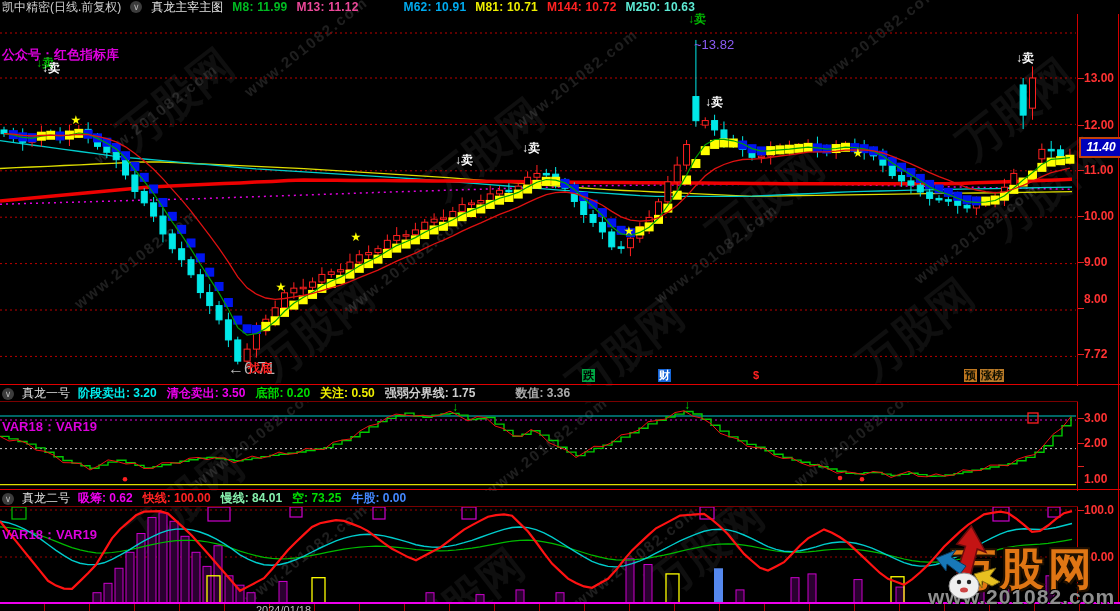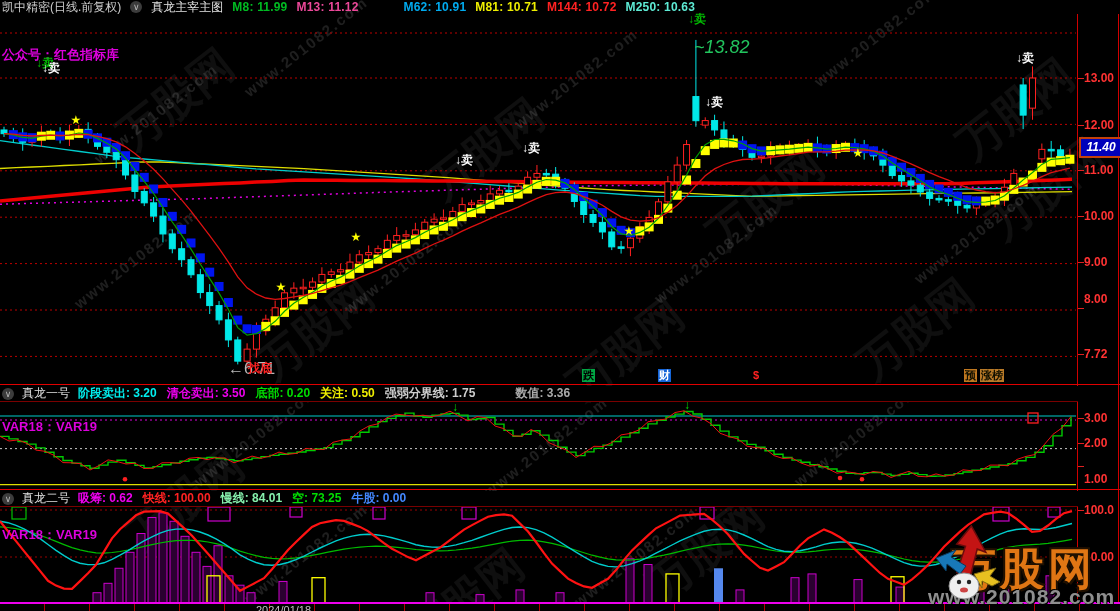--- a/index.html
+++ b/index.html
@@ -505,21 +505,21 @@
       <rect x="700" y="493" width="14" height="12" fill="none" stroke="#cc00cc" stroke-width="1.2"></rect>
       <rect x="993" y="493" width="16" height="14" fill="none" stroke="#cc00cc" stroke-width="1.2"></rect>
       <rect x="1048" y="493" width="12" height="10" fill="none" stroke="#cc00cc" stroke-width="1.2"></rect>
       <rect x="714" y="554.28" width="9" height="35.72000000000003" fill="#5588ee"></rect>
       <polyline points="0,512.9 8,513.5 16,514.7 24,516.4 32,518.5 40,521.2 48,524.2 56,527.4 64,530.6 72,533.6 80,535.9 88,537.7 96,538.8 104,539.1 112,538.5 120,537.5 128,536.0 136,534.3 144,532.4 152,530.7 160,529.0 168,527.6 176,526.7 184,526.3 192,526.3 200,526.9 208,528.0 216,529.6 224,531.7 232,534.2 240,537.1 248,539.5 256,541.6 264,543.3 272,544.4 280,544.8 288,544.6 296,543.9 304,542.9 312,541.4 320,539.8 328,538.2 336,536.6 344,535.2 352,534.0 360,533.1 368,532.5 376,532.2 384,532.4 392,532.9 400,533.6 408,534.5 416,535.5 424,536.2 432,536.7 440,536.8 448,536.6 456,536.0 464,535.2 472,534.1 480,532.8 488,531.3 496,529.8 504,528.4 512,527.1 520,526.4 528,526.2 536,526.7 544,527.8 552,529.4 560,531.4 568,533.7 576,536.2 584,538.7 592,541.2 600,543.2 608,544.8 616,545.8 624,546.2 632,545.9 640,545.2 648,544.1 656,542.7 664,541.1 672,539.3 680,537.4 688,535.5 696,533.8 704,532.1 712,530.8 720,530.1 728,529.8 736,530.2 744,531.1 752,532.4 760,534.0 768,535.7 776,537.0 784,538.0 792,538.5 800,538.4 808,537.9 816,537.2 824,536.2 832,535.5 840,535.1 848,535.1 856,535.5 864,536.3 872,537.6 880,539.2 888,541.1 896,543.0 904,545.0 912,546.6 920,547.6 928,548.2 936,548.1 944,547.6 952,546.5 960,545.1 968,543.4 976,541.5 984,539.4 992,537.3 1000,535.2 1008,533.4 1016,532.0 1024,531.1 1032,530.6 1040,530.1 1048,529.4 1056,528.2 1064,526.8 1072,525.4" fill="none" stroke="#00bb00" stroke-width="1.2"></polyline>
       <polyline points="0,507.3 8,508.7 16,511.3 24,514.9 32,519.4 40,524.6 48,530.5 56,536.3 64,541.6 72,546.3 80,549.2 88,550.6 96,550.6 104,548.8 112,545.4 120,541.2 128,536.6 136,531.6 144,526.9 152,522.8 160,519.2 168,516.4 176,515.1 184,515.0 192,515.9 200,518.0 208,521.0 216,524.9 224,529.6 232,534.9 240,540.8 248,545.2 256,548.5 264,550.7 272,551.3 280,550.5 288,548.5 296,545.6 304,542.1 312,538.0 320,534.0 328,530.3 336,526.9 344,524.1 352,522.1 360,520.8 368,520.3 376,520.7 384,521.9 392,523.7 400,525.8 408,528.2 416,530.7 424,532.3 432,533.1 440,533.2 448,532.4 456,530.9 464,528.7 472,526.3 480,523.5 488,520.6 496,517.9 504,515.4 512,513.5 520,513.0 528,513.6 536,515.6 544,518.9 552,523.2 560,528.0 568,533.1 576,538.1 584,542.9 592,547.3 600,550.3 608,552.4 616,552.9 624,551.9 632,549.7 640,546.8 648,543.3 656,539.2 664,535.1 672,531.0 680,526.9 688,523.3 696,520.1 704,517.3 712,515.6 720,515.2 728,515.9 736,517.9 744,521.0 752,524.6 760,528.7 768,532.6 776,535.4 784,537.2 792,537.6 800,536.7 808,535.0 816,532.9 824,530.4 832,528.8 840,528.0 848,528.1 856,529.3 864,531.4 872,534.2 880,537.6 888,541.4 896,545.1 904,548.7 912,551.0 920,552.1 928,551.9 936,550.5 944,548.0 952,544.8 960,541.0 968,536.8 976,532.5 984,528.0 992,523.9 1000,520.2 1008,517.2 1016,515.5 1024,514.8 1032,515.2 1040,515.5 1048,514.9 1056,513.5 1064,511.5 1072,509.5" fill="none" stroke="#00cccc" stroke-width="1.4"></polyline>
       <polyline points="0,507.3 8,517.2 16,527.1 24,537.1 32,547.0 40,556.9 48,566.8 56,571.6 64,574.6 72,574.9 80,567.1 88,559.2 96,550.8 104,537.6 112,524.4 120,515.2 128,508.3 136,501.3 144,497.7 152,497.4 160,497.1 168,499.6 176,506.9 184,514.1 192,521.8 200,530.8 208,539.8 216,548.9 224,558.2 232,567.5 240,576.8 248,572.6 256,568.4 264,564.2 272,555.3 280,545.6 288,536.0 296,528.0 304,520.4 312,512.9 320,509.2 328,507.7 336,506.2 344,506.9 352,509.9 360,512.9 368,517.1 376,523.1 384,529.1 392,534.7 400,538.9 408,543.1 416,546.2 424,542.0 432,537.8 440,533.6 448,527.6 456,521.6 464,515.6 472,511.1 480,506.9 488,502.7 496,501.1 504,500.3 512,501.7 520,509.6 528,517.5 536,528.0 544,539.2 552,549.6 560,557.1 568,564.6 576,569.0 584,572.4 592,573.8 600,569.3 608,564.8 616,556.1 624,545.9 632,536.4 640,528.9 648,521.4 656,514.3 664,510.1 672,505.9 680,501.6 688,501.0 696,500.4 704,499.8 712,505.7 720,512.5 728,520.3 736,530.1 744,539.9 752,547.0 760,553.8 768,556.5 776,552.4 784,548.2 792,540.1 800,531.5 808,524.4 816,519.9 824,515.4 832,518.7 840,523.3 848,528.9 856,536.4 864,543.9 872,551.5 880,559.0 888,564.8 896,567.8 904,570.8 912,565.3 920,558.5 928,550.9 936,541.9 944,532.8 952,525.1 960,517.6 968,510.9 976,505.7 984,500.4 992,498.8 1000,497.6 1008,499.0 1016,504.5 1024,510.8 1032,517.8 1040,517.0 1048,511.5 1056,504.9 1064,499.2 1072,497.1" fill="none" stroke="#ff1212" stroke-width="2.2"></polyline>
     </svg>
 
   <div class="abs ovl" style="left:2px;top:46px;font-size:13px;font-weight:bold;color:#dd00dd;">公众号：红色指标库</div>
-  <div class="abs ovl" style="left:694px;top:37px;font-size:18px;color:#22c55e;font-style:italic;">~13.82</div>
+  <div class="abs ovl" style="left:694px;top:37px;font-size:13px;color:#8b5cf6;">~13.82</div>
   <div class="abs ovl" style="left:228px;top:360px;font-size:16px;color:#b8b8b8;">←6.71</div>
   <div class="abs ovl" style="left:248px;top:360px;font-size:12px;font-weight:bold;color:#ff2222;">找底</div>
   <div id="sells">
       <div class="abs sell" style="left: 36px; top: 55px; color: rgb(0, 187, 0);">↓卖</div>
       <div class="abs sell" style="left: 42px; top: 60px; color: rgb(255, 255, 255);">↓卖</div>
       <div class="abs sell" style="left: 455px; top: 152px; color: rgb(255, 255, 255);">↓卖</div>
       <div class="abs sell" style="left: 522px; top: 140px; color: rgb(255, 255, 255);">↓卖</div>
       <div class="abs sell" style="left: 705px; top: 94px; color: rgb(255, 255, 255);">↓卖</div>
       <div class="abs sell" style="left: 1016px; top: 50px; color: rgb(255, 255, 255);">↓卖</div>
       <div class="abs sell" style="left: 688px; top: 11px; color: rgb(0, 187, 0);">↓卖</div>

